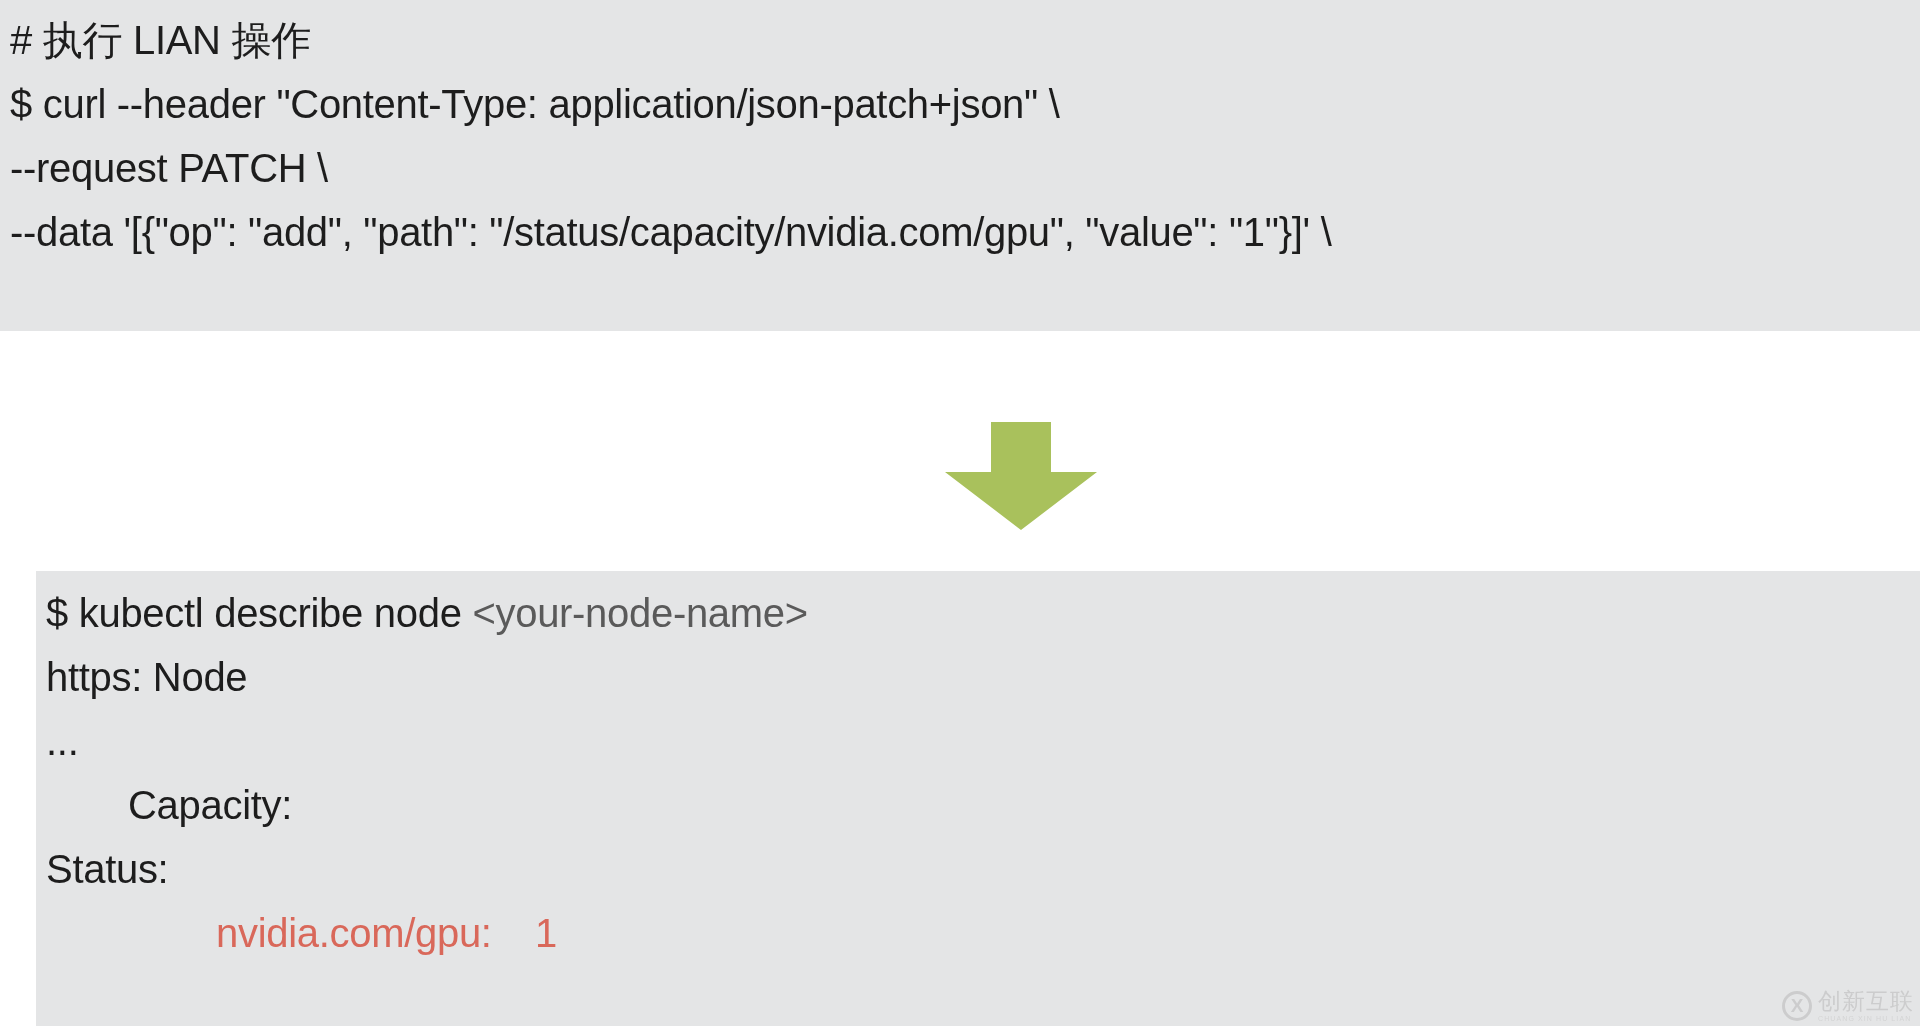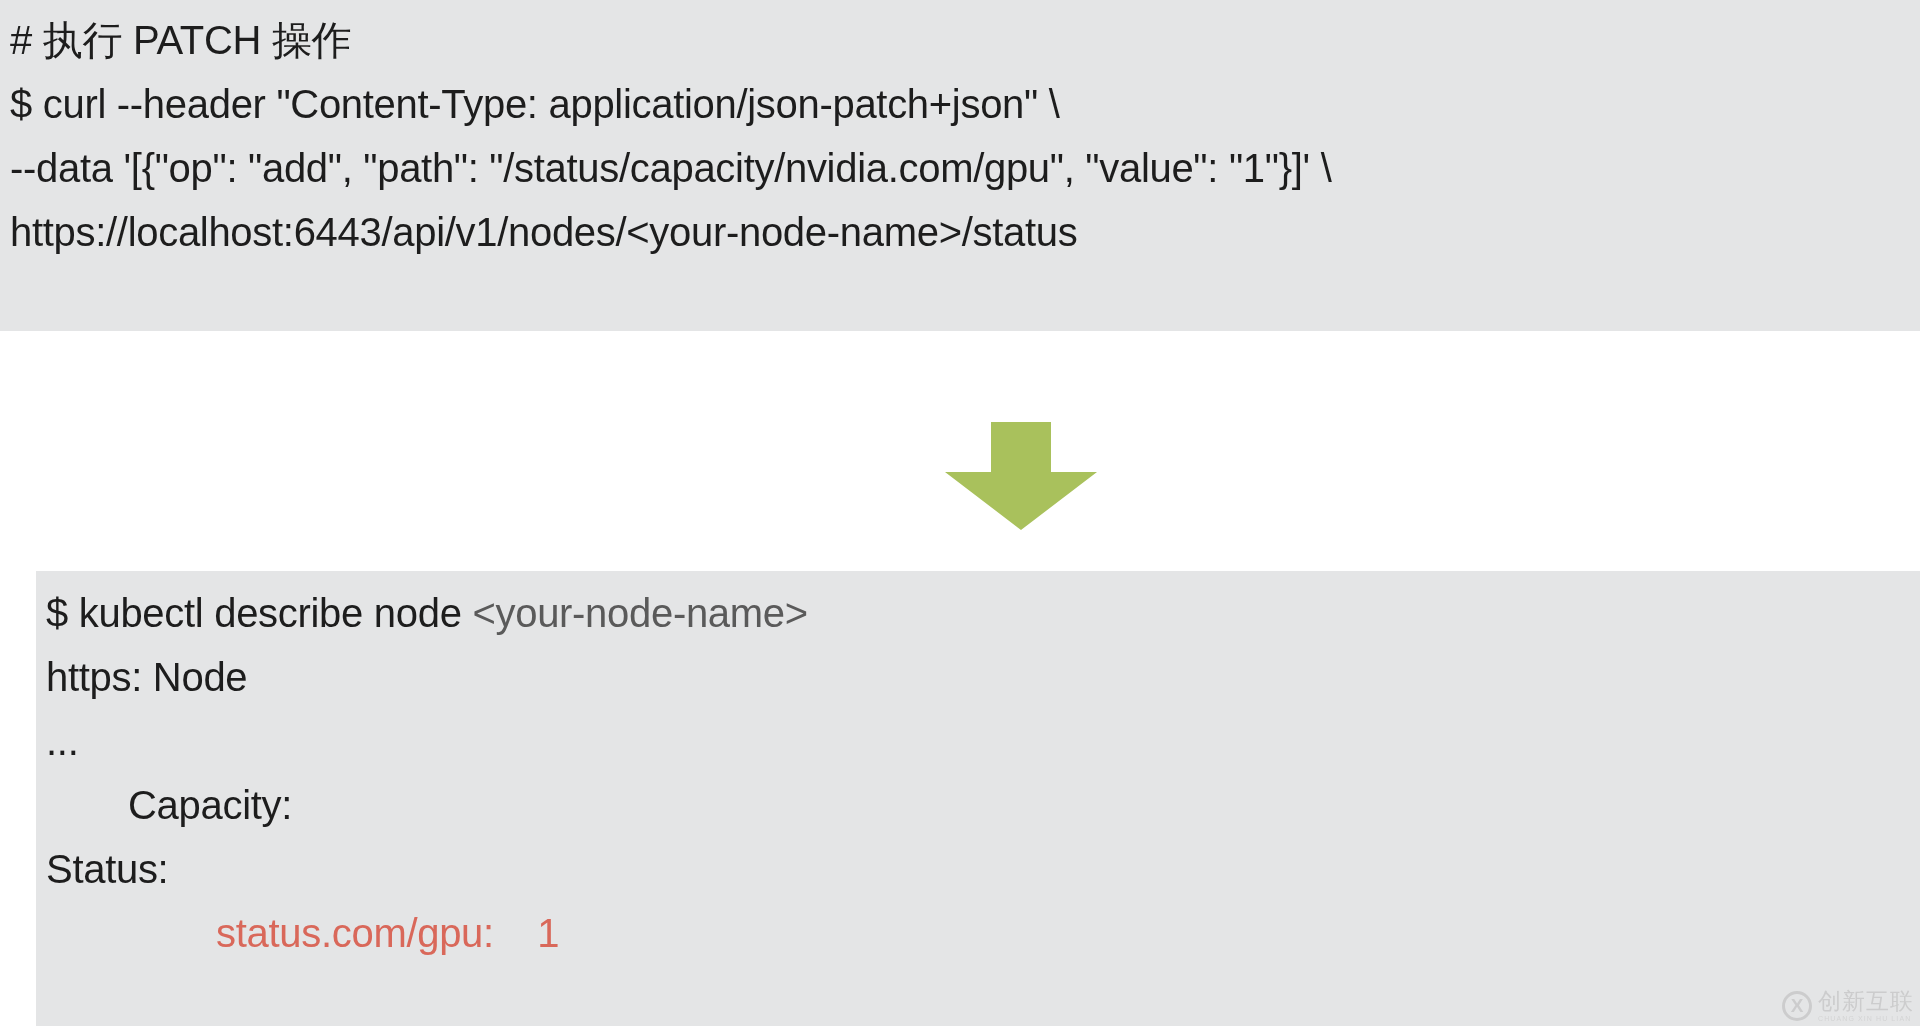--- a/index.html
+++ b/index.html
@@ -109,42 +109,42 @@
     font-size: 7px;
     color: #c6c6c6;
     letter-spacing: 1.1px;
     margin-top: 2px;
   }
 </style>
 </head>
 <body>
 
 <div class="code-block" id="top-block">
-  <div class="code-line"># 执行 PATCH 操作</div>
+  <div class="code-line"># 执行 LIAN 操作</div>
   <div class="code-line">$ curl --header "Content-Type: application/json-patch+json" \</div>
+  <div class="code-line">--request PATCH \</div>
   <div class="code-line">--data '[{"op": "add", "path": "/status/capacity/nvidia.com/gpu", "value": "1"}]' \</div>
-  <div class="code-line">https://localhost:6443/api/v1/nodes/&lt;your-node-name&gt;/status</div>
 </div>
 
 <div id="flow-arrow">
   <svg viewBox="0 0 152 108" xmlns="http://www.w3.org/2000/svg" aria-hidden="true">
     <polygon points="46,0 106,0 106,50 152,50 76,108 0,50 46,50" fill="#a9c15c"></polygon>
   </svg>
 </div>
 
 <div class="code-block" id="bottom-block">
   <div class="code-line"><span>$ kubectl describe node </span><span class="muted">&lt;your-node-name&gt;</span></div>
 
   <div class="code-line">https: Node</div>
   <div class="code-line blank"></div>
   <div class="code-line">...</div>
   <div class="code-line indent1">Capacity:</div>
   <div class="code-line">Status:</div>
 
-  <div class="code-line indent2 accent"><span>status.com/gpu:</span><span>&nbsp;&nbsp;&nbsp;&nbsp;</span><span>1</span></div>
+  <div class="code-line indent2 accent"><span>nvidia.com/gpu:</span><span>&nbsp;&nbsp;&nbsp;&nbsp;</span><span>1</span></div>
 </div>
 
 <div id="watermark">
   <div class="wm-logo">X</div>
   <div class="wm-text">
     <span class="wm-cn">创新互联</span>
     <span class="wm-en">CHUANG XIN HU LIAN</span>
   </div>
 </div>
 

